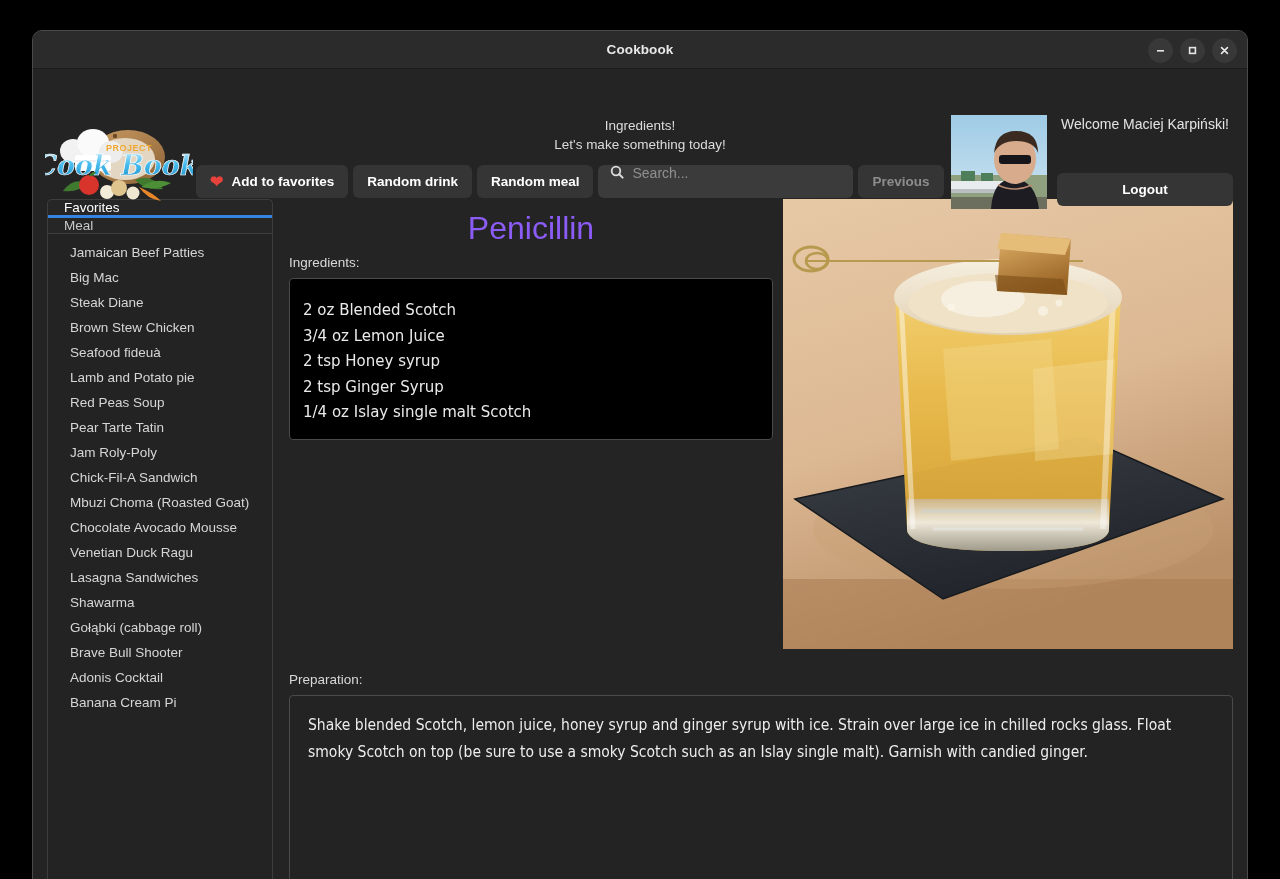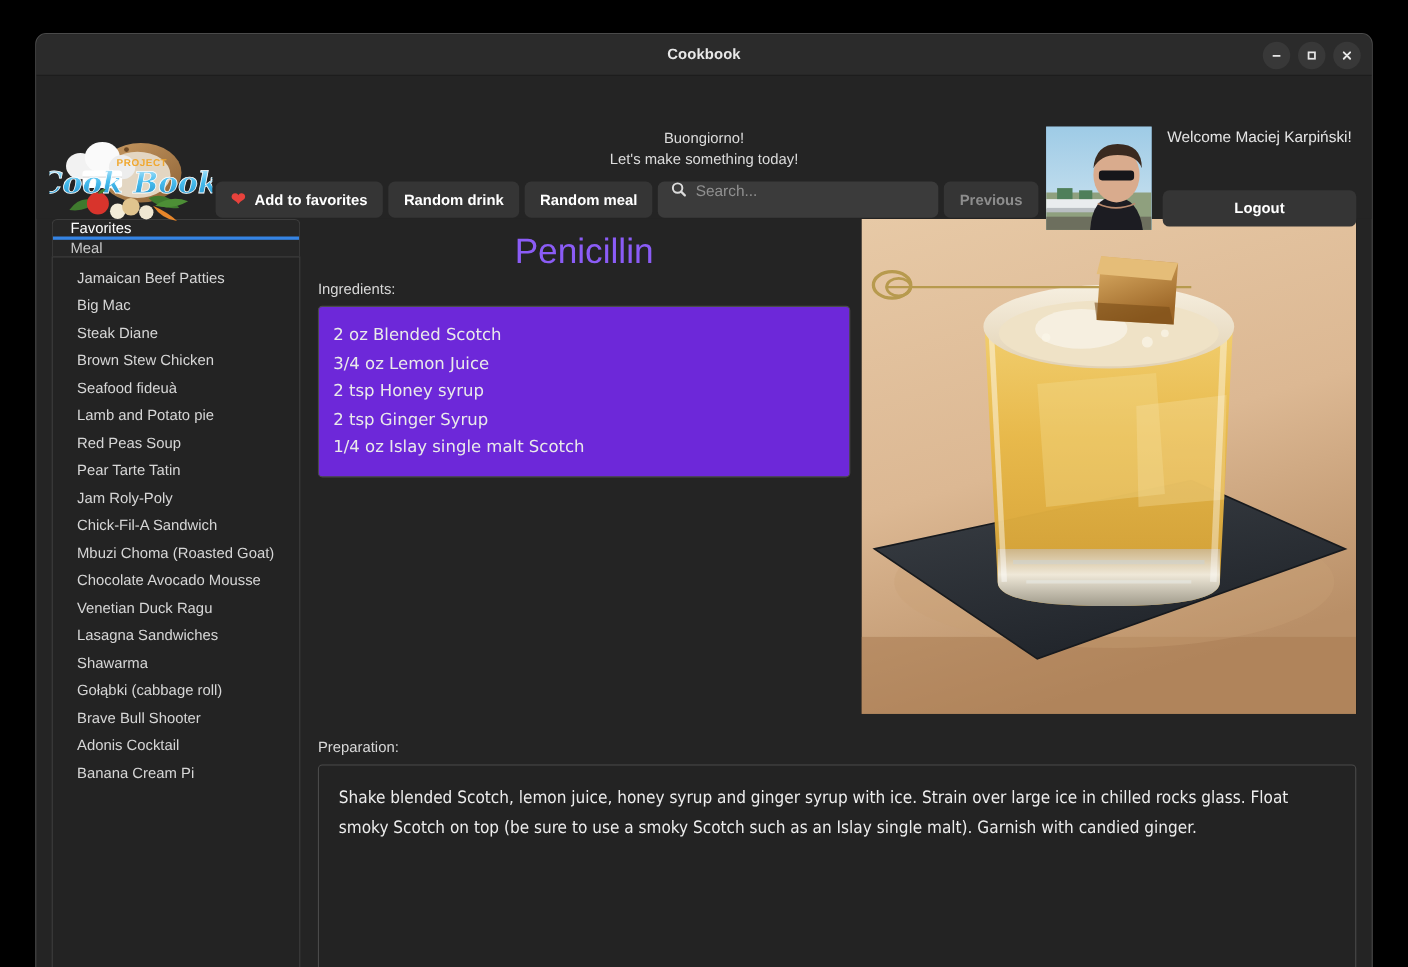--- a/index.html
+++ b/index.html
@@ -281,24 +281,24 @@
     font-weight: normal;
     line-height: 42px;
     margin: 8px 0 6px 0;
   }
   .field-label {
     font-size: 13.5px;
     color: #d8d8d8;
     margin-bottom: 8px;
   }
   #ingredients-box {
-    background: #6d28d9;
+    background: #000000;
     border: 1px solid #4a4a4a;
     border-radius: 4px;
-    padding: 13px 13px 13px 13px;
+    padding: 19px 13px 13px 13px;
     min-height: 146px;
   }
   .ingredient-line {
     font-family: "DejaVu Sans", sans-serif;
     font-size: 15px;
     line-height: 25.5px;
     color: #eaeaea;
   }
 
   #recipe-image {
@@ -397,21 +397,21 @@
           <path d="M44 63 q3 -5 7 -4 q-3 5 -7 4 z" fill="#3f7a2e"></path>
           <circle cx="62" cy="79" r="7" fill="#f3ecd8"></circle>
           <circle cx="74" cy="75" r="8" fill="#e0c48e"></circle>
           <circle cx="88" cy="80" r="6.5" fill="#f0e7d2"></circle>
           <path d="M94 74 q14 6 22 14 q-14 -2 -22 -14 z" fill="#e8862a"></path>
         </g>
       </svg>
     </div>
 
     <div id="greeting">
-      <span>Buongiorno!</span>
+      <span>Ingredients!</span>
       <span class="l2">Let's make something today!</span>
     </div>
 
     <div id="toolbar">
       <button class="tb-btn">
         <span class="heart-icon">❤</span>
         <span>Add to favorites</span>
       </button>
       <button class="tb-btn">
         <span>Random drink</span>

